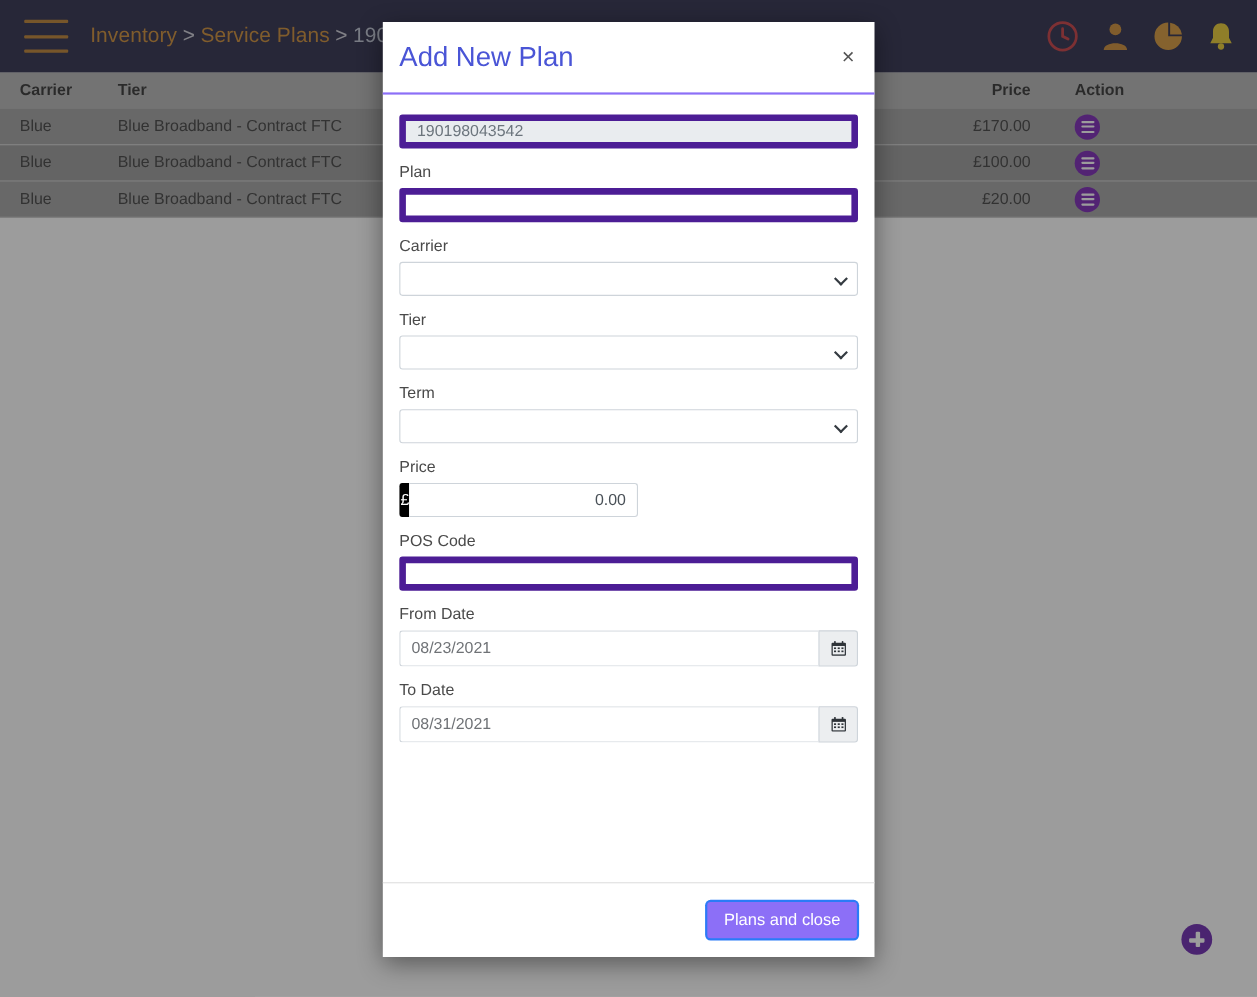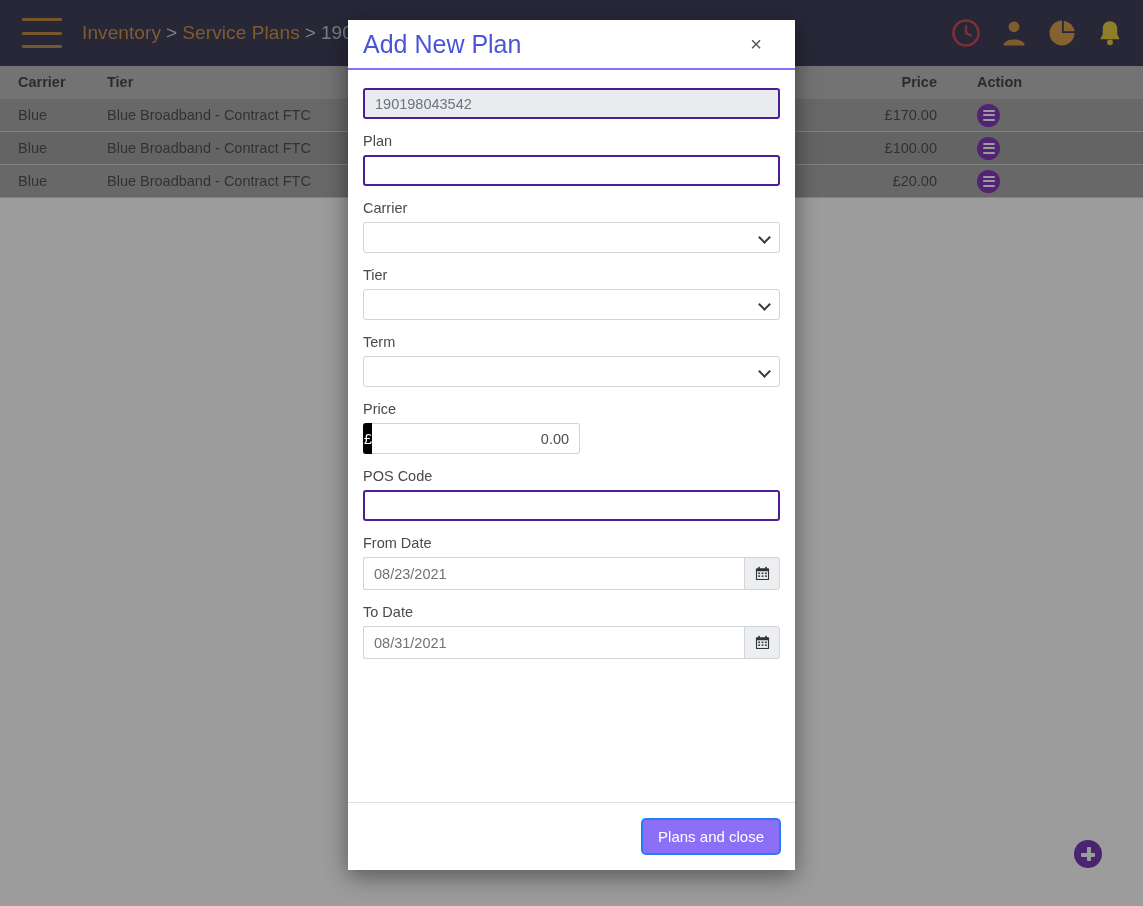--- a/index.html
+++ b/index.html
@@ -83,43 +83,43 @@
     background: rgba(58,58,58,0.50);
   }
   #modal {
     position: absolute; left: 348px; top: 20px;
     width: 447px; height: 850px;
     background: #ffffff;
     box-shadow: 0 6px 22px rgba(0,0,0,0.45);
     display: flex; flex-direction: column;
   }
   #modal-header {
-    height: 50px; flex: none;
+    height: 66px; flex: none;
     border-bottom: 2px solid #8c6ff7;
     display: flex; align-items: center; justify-content: space-between;
-    padding: 0 27px 0 15px;
+    padding: 0 12px 0 15px;
   }
   #modal-title { font-size: 25px; color: #4a55d6; font-weight: normal; }
   #modal-close {
     font-size: 20px; color: #555; line-height: 1; cursor: pointer;
     padding: 4px 6px; background: none; border: none;
     font-family: "Liberation Sans", sans-serif;
   }
 
   #modal-body {
     flex: 1 1 auto; padding: 18px 15px 8px 15px; overflow: hidden;
   }
   .field { margin-bottom: 14px; }
   .field:last-child { margin-bottom: 0; }
   .flabel {
     display: block; font-size: 14.5px; color: #4a4a4a; margin-bottom: 6px;
   }
   .finput {
     width: 100%; height: 31px;
-    border: 2px solid #4c1d95; border-radius: 3px;
+    border: 6px solid #4c1d95; border-radius: 3px;
     background: #ffffff; font-size: 14.5px; color: #495057;
     padding: 0 10px;
     font-family: "Liberation Sans", sans-serif;
   }
   .finput[readonly], .finput.disabled {
     background: #e9ecef; color: #6c757d;
   }
   .fselect {
     width: 100%; height: 31px;
     border: 1px solid #ced4da; border-radius: 3px;

